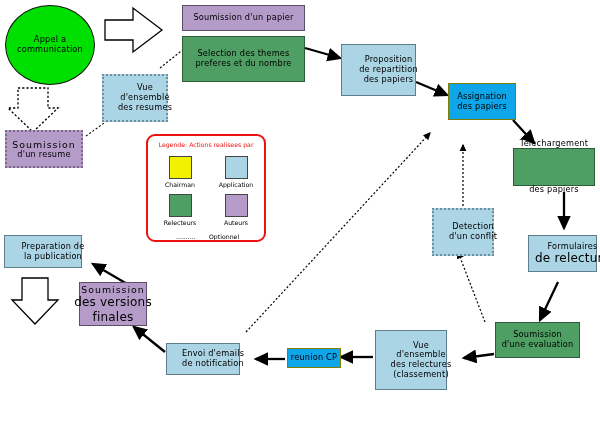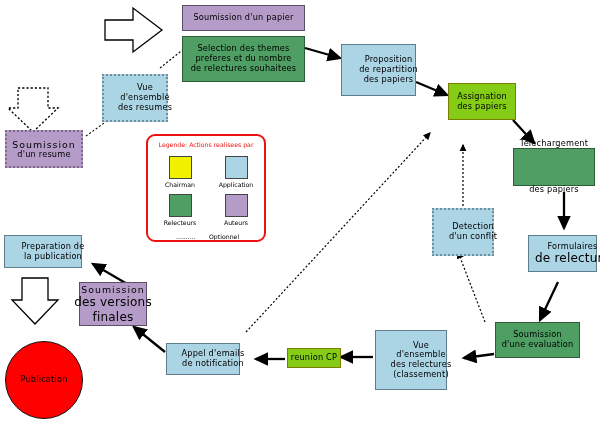--- a/index.html
+++ b/index.html
@@ -26,21 +26,21 @@
     color: #000000;
     line-height: 1.18;
     font-size: 8.2px;
     letter-spacing: 0.2px;
   }
   .node .ln { display: block; white-space: nowrap; }
   .box       { border: 1px solid #555555; }
   .box.blue  { background: #abd4e4; border-color: #5f7e8c; padding-left: 20px; }
   .box.green { background: #4f9e63; border-color: #2d5c39; }
   .box.purple{ background: #b59cc8; border-color: #5c5068; }
-  .box.yellow{ background: #84cc16; border-color: #7d7d00; }
+  .box.yellow{ background: #0ea5e9; border-color: #7d7d00; }
   .box.dotted{ border: 2px dotted #6f8f9c; }
   .box.purple.dotted { border: 2px dotted #7a6a88; }
   .circle {
     border-radius: 50%;
     border: 1px solid #111111;
   }
   .circle.green-bright { background: #00e000; }
   .circle.red { background: #fe0000; }
   .big-first { font-size: 9.4px; letter-spacing: 1px; }
   .small-line { font-size: 12px; }
@@ -140,40 +140,43 @@
 
     <path d="M146,295 L93,264" stroke="#000000" stroke-width="2.3" fill="none" marker-end="url(#ah)"></path>
 
     <path d="M246,332 L430,133" stroke="#000000" stroke-width="1.2" stroke-dasharray="2,2" fill="none" marker-end="url(#ahd)"></path>
 
     <path d="M463,206 L463,145" stroke="#000000" stroke-width="1.2" stroke-dasharray="2,2" fill="none" marker-end="url(#ahd)"></path>
 
     <path d="M485,322 L458,252" stroke="#000000" stroke-width="1.2" stroke-dasharray="2,2" fill="none" marker-end="url(#ahd)"></path>
   </svg>
 
+  <div class="node circle green-bright" style="left:5px; top:5px; width:90px; height:80px;">
+    <span class="ln">Appel a</span>
+    <span class="ln">communication</span>
+  </div>
 
   <div class="node box purple dotted" style="left:5px; top:130px; width:78px; height:38px;">
     <span class="ln big-first">Soumission</span>
     <span class="ln">d'un resume</span>
   </div>
 
   <div class="node box blue dotted" style="left:102px; top:74px; width:66px; height:48px;">
     <span class="ln">Vue</span>
     <span class="ln">d'ensemble</span>
     <span class="ln">des resumes</span>
   </div>
 
   <div class="node box purple" style="left:182px; top:5px; width:123px; height:26px;">
     <span class="ln">Soumission d'un papier</span>
   </div>
 
   <div class="node box green" style="left:182px; top:36px; width:123px; height:46px;">
     <span class="ln">Selection des themes</span>
     <span class="ln">preferes et du nombre</span>
-    <span class="ln">de relectures souhaitees</span>
   </div>
 
   <div class="node box blue" style="left:341px; top:44px; width:75px; height:52px;">
     <span class="ln">Proposition</span>
     <span class="ln">de repartition</span>
     <span class="ln">des papiers</span>
   </div>
 
   <div class="node box yellow" style="left:448px; top:83px; width:68px; height:37px;">
     <span class="ln">Assignation</span>
@@ -205,38 +208,35 @@
     <span class="ln">d'ensemble</span>
     <span class="ln">des relectures</span>
     <span class="ln">(classement)</span>
   </div>
 
   <div class="node box yellow" style="left:287px; top:348px; width:54px; height:20px;">
     <span class="ln">reunion CP</span>
   </div>
 
   <div class="node box blue" style="left:166px; top:343px; width:74px; height:32px;">
-    <span class="ln">Appel d'emails</span>
+    <span class="ln">Envoi d'emails</span>
     <span class="ln">de notification</span>
   </div>
 
   <div class="node box purple" style="left:79px; top:282px; width:68px; height:44px;">
     <span class="ln big-first">Soumission</span>
     <span class="ln small-line">des versions</span>
     <span class="ln small-line">finales</span>
   </div>
 
   <div class="node box blue" style="left:4px; top:235px; width:78px; height:33px;">
     <span class="ln">Preparation de</span>
     <span class="ln">la publication</span>
   </div>
 
-  <div class="node circle red" style="left:5px; top:341px; width:78px; height:78px;">
-    <span class="ln">Publication</span>
-  </div>
 
   <div class="legend" style="left:146px; top:134px; width:120px; height:108px;">
     <div class="legend-title">Legende: Actions realisees par</div>
 
     <div class="sw yellow" style="left:21px; top:20px;"></div>
     <div class="sw-label" style="left:7px; top:45px; width:50px;">Chairman</div>
 
     <div class="sw blue" style="left:77px; top:20px;"></div>
     <div class="sw-label" style="left:62px; top:45px; width:52px;">Application</div>
 

